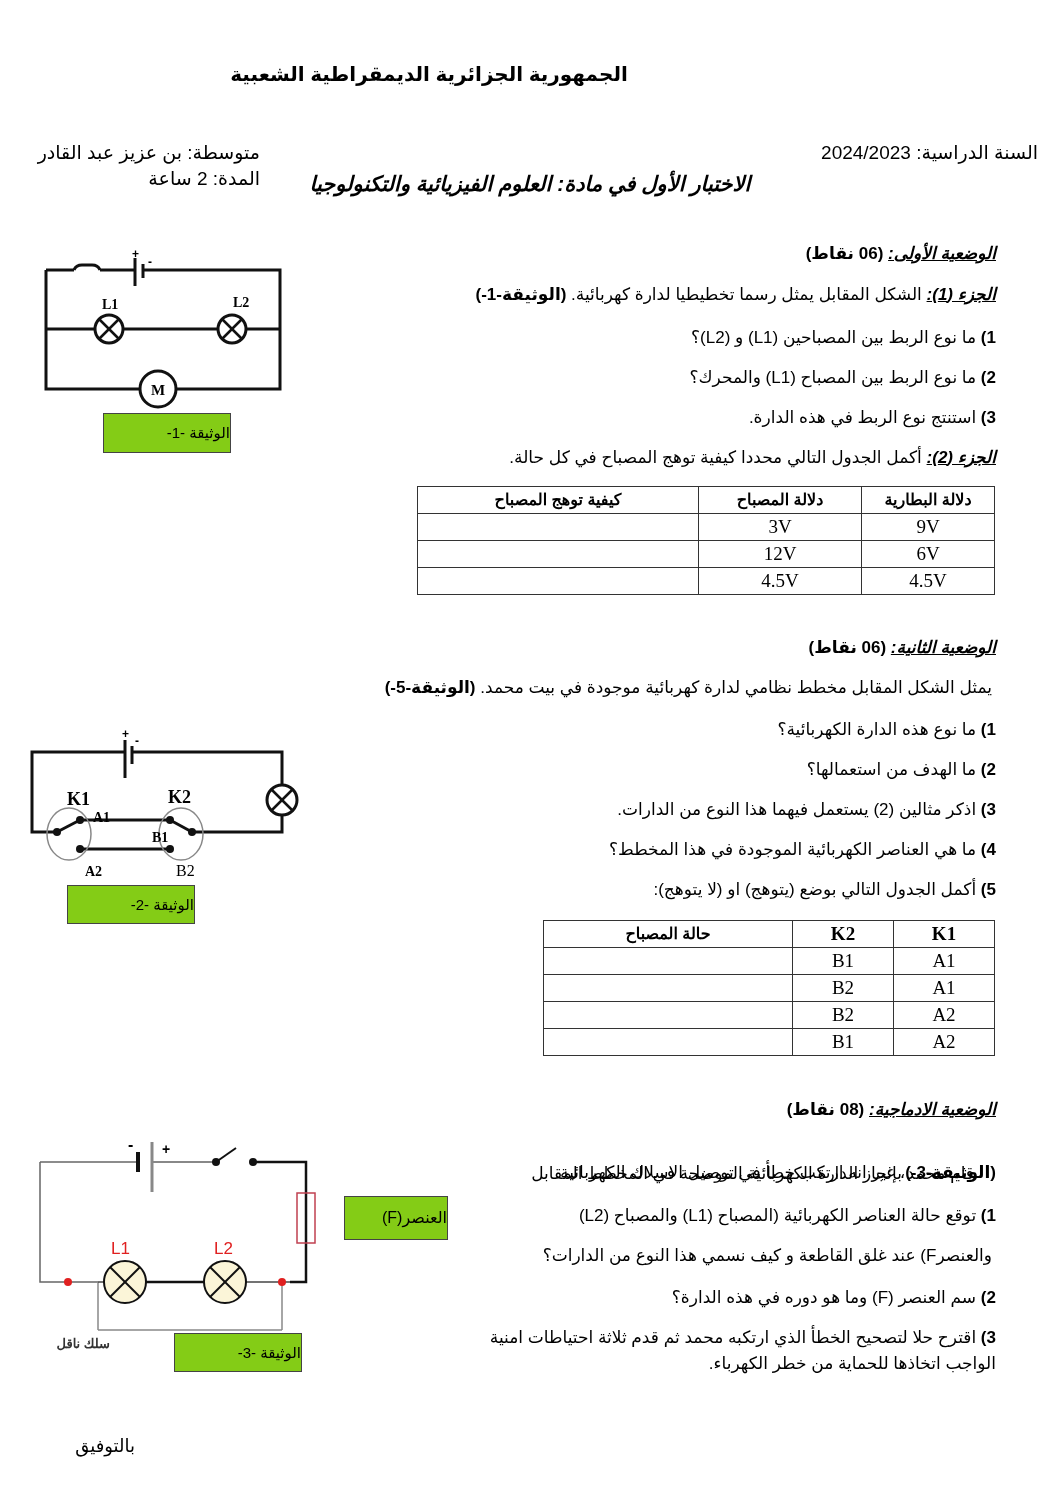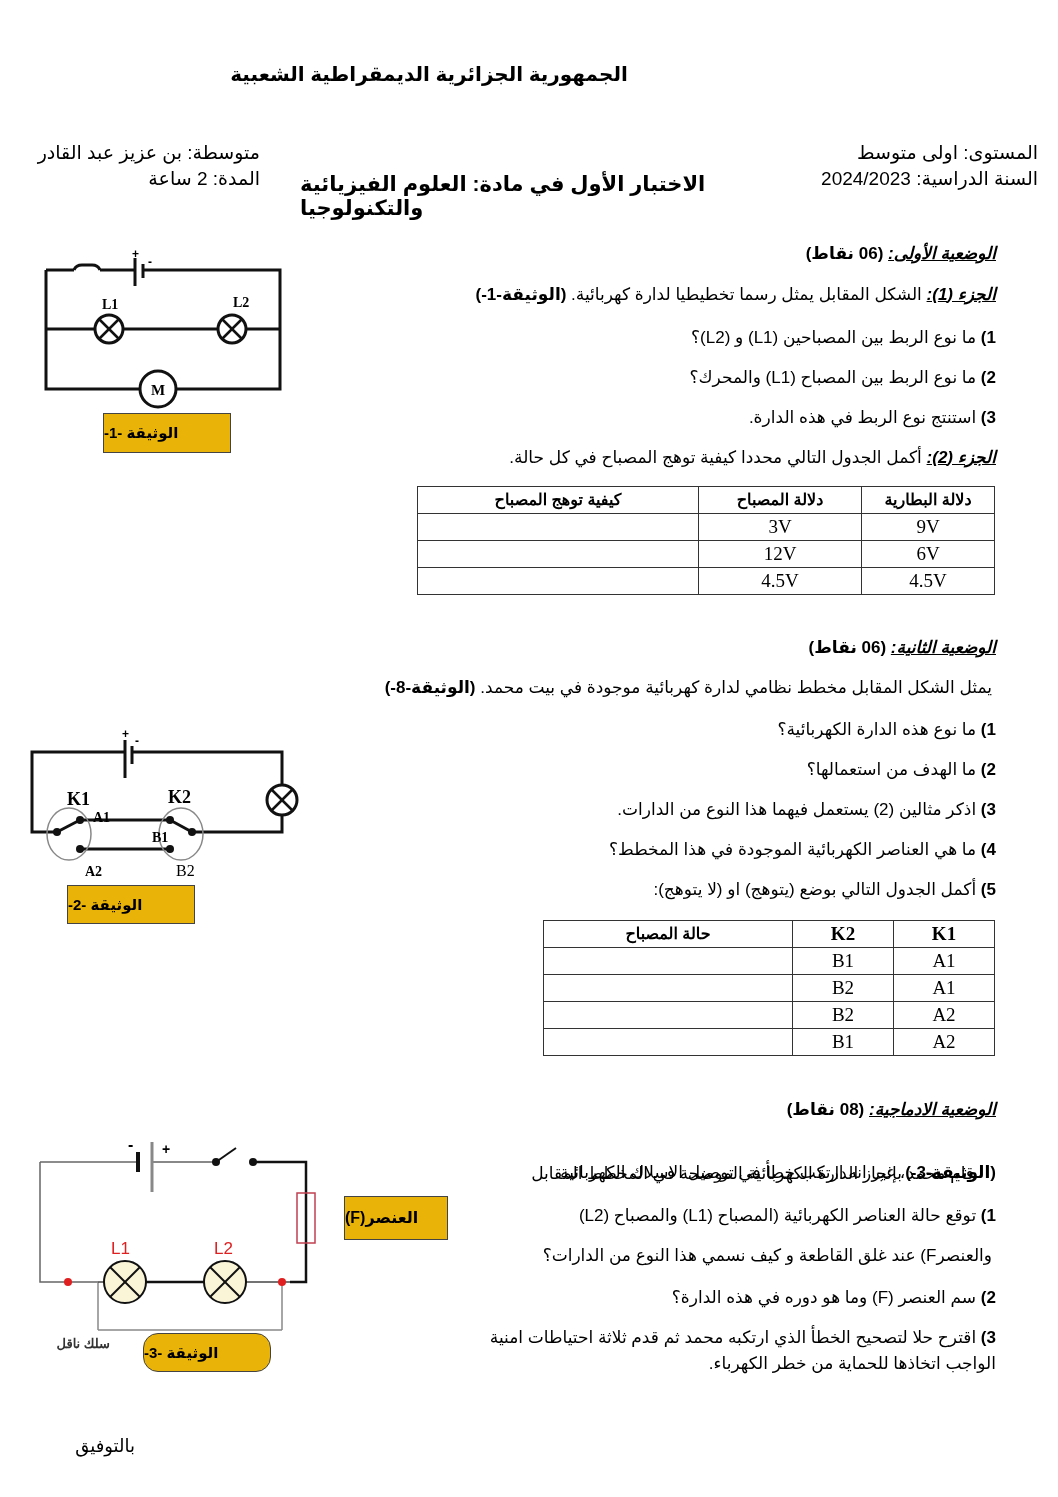--- a/index.html
+++ b/index.html
@@ -6,38 +6,37 @@
   body { width: 1058px; height: 1497px; position: relative; overflow: hidden; font-family: "Liberation Serif", "DejaVu Serif", serif; color: #000; }
   .abs { position: absolute; }
   .rtl { direction: rtl; text-align: right; }
   .sans { font-family: "Liberation Sans", "DejaVu Sans", sans-serif; }
   .bold { font-weight: bold; }
   .uline-it { text-decoration: underline; font-style: italic; font-weight: bold; }
 
   #title { top: 62px; left: 0; width: 858px; text-align: center; font-size: 20px; font-weight: bold; }
   #hdr-right { top: 140px; right: 20px; width: 260px; font-size: 19px; line-height: 26px; }
   #hdr-left { top: 140px; left: 20px; width: 240px; font-size: 19px; line-height: 26px; }
-  #subject { top: 172px; left: 300px; width: 460px; text-align: left; font-size: 21px; font-weight: bold; }
+  #subject { top: 172px; left: 300px; width: 460px; text-align: center; font-size: 21px; font-weight: bold; font-style: italic; }
 
   .line { position: absolute; right: 62px; font-size: 17px; line-height: 24px; white-space: nowrap; }
   .qnum { font-weight: bold; }
 
   table.grid { position: absolute; border-collapse: collapse; font-size: 19px; direction: rtl; }
   table.grid td, table.grid th { border: 1.5px solid #333; text-align: center; padding: 0 6px; height: 26px; line-height: 26px; }
   table.grid th { font-family: Liberation Sans, sans-serif; font-weight: bold; font-size: 16px; }
 
-  .cap { position: absolute; border: 1.5px solid #444; background: #eab308; text-align: left; font-family: "Liberation Sans", "DejaVu Sans", sans-serif; font-weight: bold; font-size: 15px; direction: rtl; }
+  .cap { position: absolute; border: 1.5px solid #444; background: #84cc16; text-align: right; font-family: "Liberation Sans", "DejaVu Sans", sans-serif; font-weight: normal; font-size: 15px; direction: rtl; }
   svg { position: absolute; overflow: visible; }
 </style>
 </head>
 <body>
 
 <div id="title" class="abs rtl sans">الجمهورية الجزائرية الديمقراطية الشعبية</div>
 <div id="hdr-right" class="abs rtl">
-  <div class="sans">المستوى: اولى متوسط</div>
   <div class="sans">السنة الدراسية: 2024/2023</div>
 </div>
 <div id="hdr-left" class="abs rtl">
   <div class="sans">متوسطة: بن عزيز عبد القادر</div>
   <div class="sans">المدة: 2 ساعة</div>
 </div>
 <div id="subject" class="abs rtl sans">الاختبار الأول في مادة: العلوم الفيزيائية والتكنولوجيا</div>
 
 <div class="line rtl sans" style="top:242px;">
   <span class="uline-it">الوضعية الأولى:</span>
@@ -123,21 +122,21 @@
   <text x="111" y="143" font-size="15" font-weight="bold" font-family="Liberation Serif, serif">M</text>
 </svg>
 <div class="cap" style="left:103px; top:413px; width:126px; height:38px; line-height:38px;">الوثيقة -1-</div>
 
 <div class="line rtl sans" style="top:636px;">
   <span class="uline-it">الوضعية الثانية:</span>
   <span class="bold">(06 نقاط)</span>
 </div>
 <div class="line rtl sans" style="top:676px; right:66px;">
   <span>يمثل الشكل المقابل مخطط نظامي لدارة كهربائية موجودة في بيت محمد.</span>
-  <span class="bold">(الوثيقة-8-)</span>
+  <span class="bold">(الوثيقة-5-)</span>
 </div>
 <div class="line rtl sans" style="top:718px;">
   <span class="qnum">1)</span>
   <span>ما نوع هذه الدارة الكهربائية؟</span>
 </div>
 <div class="line rtl sans" style="top:758px;margin-left:20px;">
   <span class="qnum">2)</span>
   <span>ما الهدف من استعمالها؟</span>
 </div>
 <div class="line rtl sans" style="top:798px;">
@@ -284,15 +283,15 @@
   <circle cx="30" cy="142" r="4" fill="#e02020"></circle>
   <circle cx="244" cy="142" r="4" fill="#e02020"></circle>
   <text x="73" y="114" font-size="17" fill="#e02020" font-family="Liberation Sans, sans-serif">L1</text>
   <text x="176" y="114" font-size="17" fill="#e02020" font-family="Liberation Sans, sans-serif">L2</text>
   <text x="90" y="10" font-size="16" font-weight="bold" font-family="Liberation Sans, sans-serif">-</text>
   <text x="124" y="14" font-size="14" font-weight="bold" font-family="Liberation Sans, sans-serif">+</text>
   <text x="72" y="208" font-size="13" font-weight="bold" fill="#333" direction="rtl" font-family="Liberation Sans, sans-serif">سلك ناقل</text>
 </svg>
 
 <div class="cap" style="left:323px; top:1196px; width:102px; height:42px; line-height:42px; font-size:16px;margin-left:21px;">العنصر(F)</div>
-<div class="cap" style="left:143px; top:1333px; width:126px; height:37px; line-height:37px;border-radius:15px;">الوثيقة -3-</div>
+<div class="cap" style="left:174px; top:1333px; width:126px; height:37px; line-height:37px;">الوثيقة -3-</div>
 
 <div class="abs rtl sans" style="top:1435px; left:60px; width:75px; font-size:18px;">بالتوفيق</div>
 
 </body></html>

